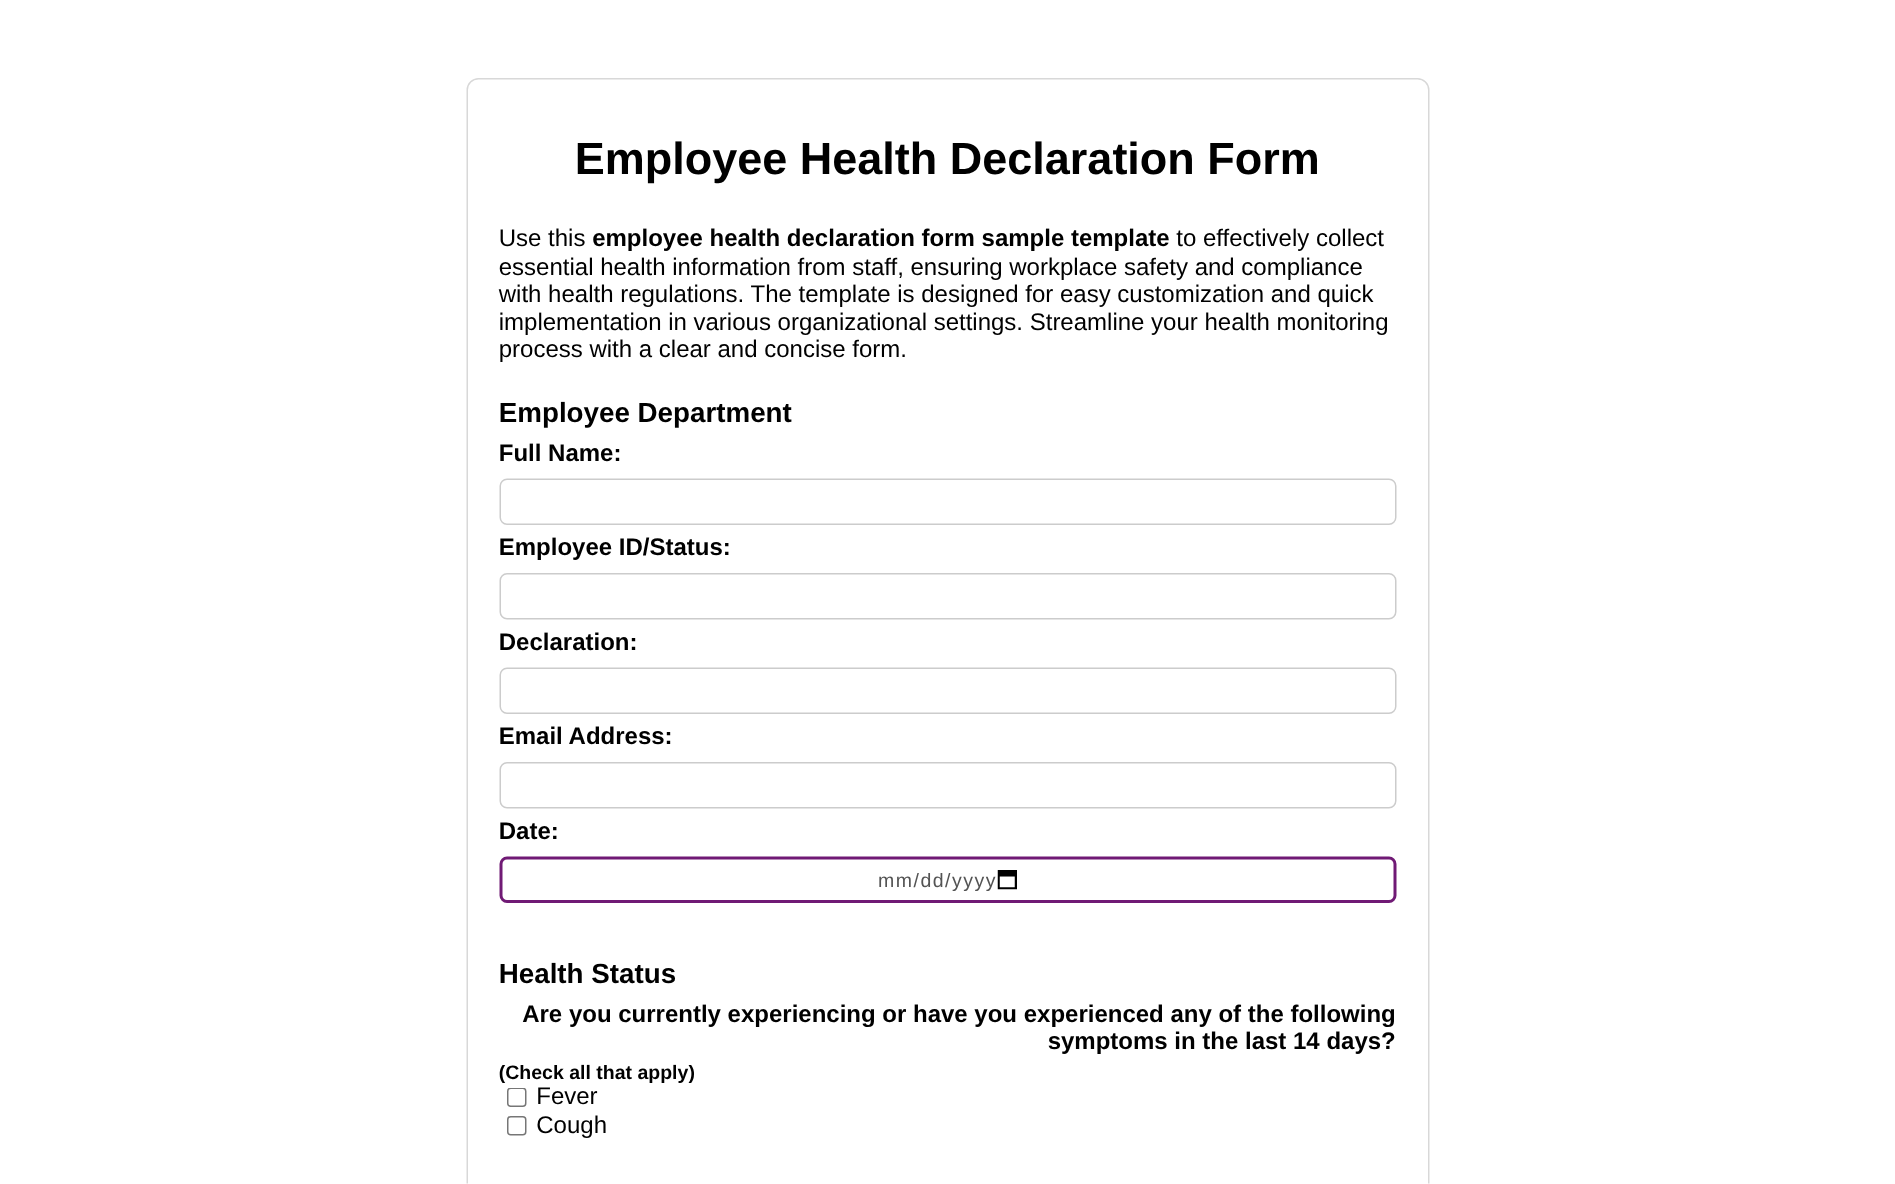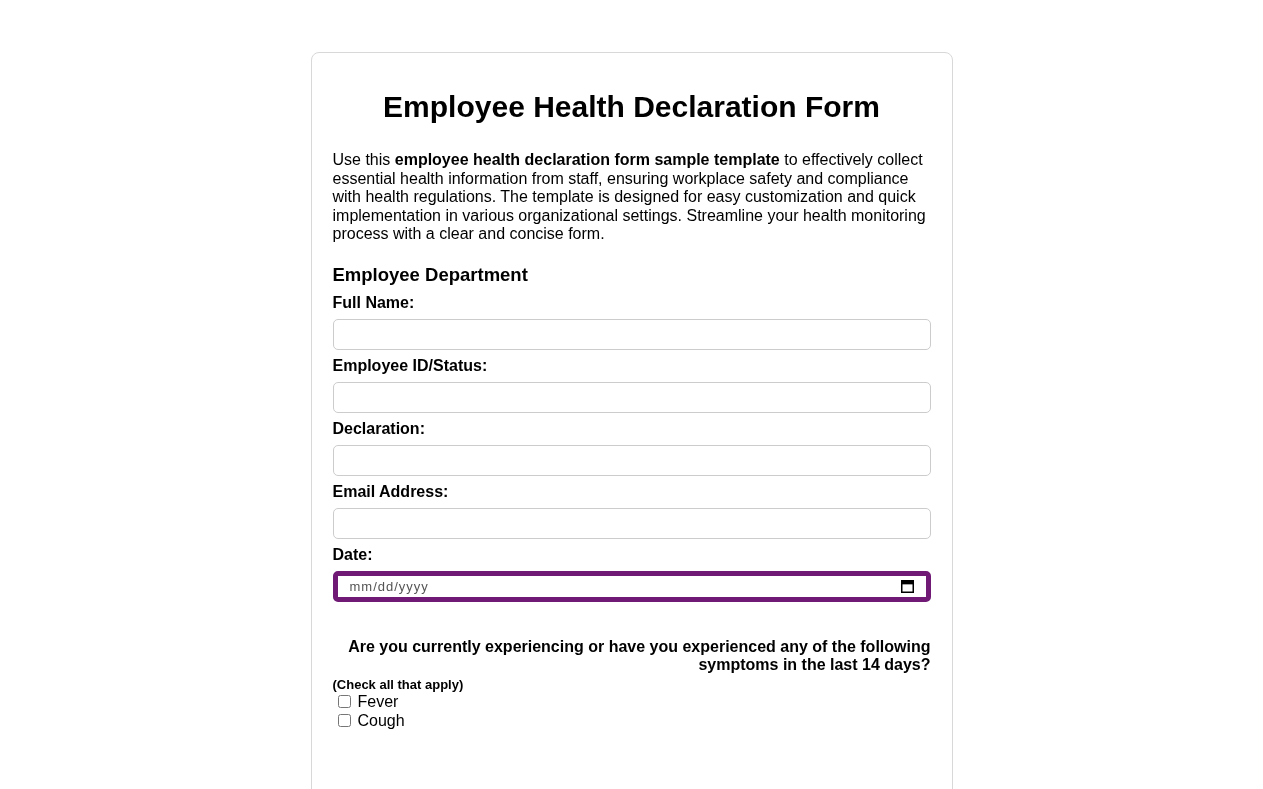--- a/index.html
+++ b/index.html
@@ -53,26 +53,26 @@
     border-radius: 5px;
     background: #ffffff;
     font-family: "Liberation Sans", sans-serif;
     font-size: 14px;
     padding: 0 10px;
     outline: none;
   }
   .date-input {
     width: 100%;
     height: 31px;
-    border: 5px solid #701a75;
+    border: 2px solid #701a75;
     border-radius: 5px;
     background: #ffffff;
     display: flex;
     align-items: center;
-    justify-content: space-between;
+    justify-content: center;
     padding: 0 12px;
     cursor: default;
   }
   .date-placeholder {
     font-size: 13px;
     color: #545454;
     letter-spacing: 1px;
   }
   .calendar-icon-wrap {
     display: inline-flex;
@@ -143,20 +143,21 @@
       <span class="calendar-icon-wrap">
         <svg width="13" height="14" viewBox="0 0 13 14" aria-hidden="true">
           <rect x="0.75" y="1.75" width="11.5" height="11.5" fill="none" stroke="#000000" stroke-width="1.5"></rect>
           <rect x="0.75" y="1.75" width="11.5" height="3.6" fill="#000000"></rect>
         </svg>
       </span>
     </div>
   </div>
 
   <div class="health-section">
+    <h2 class="section-heading">Health Status</h2>
     <p class="question">Are you currently experiencing or have you experienced any of the following symptoms in the last 14 days?</p>
     <p class="note">(Check all that apply)</p>
 
     <div class="checkbox-row">
       <input type="checkbox" style="">
       <span>Fever</span>
     </div>
 
     <div class="checkbox-row">
       <input type="checkbox" style="">

